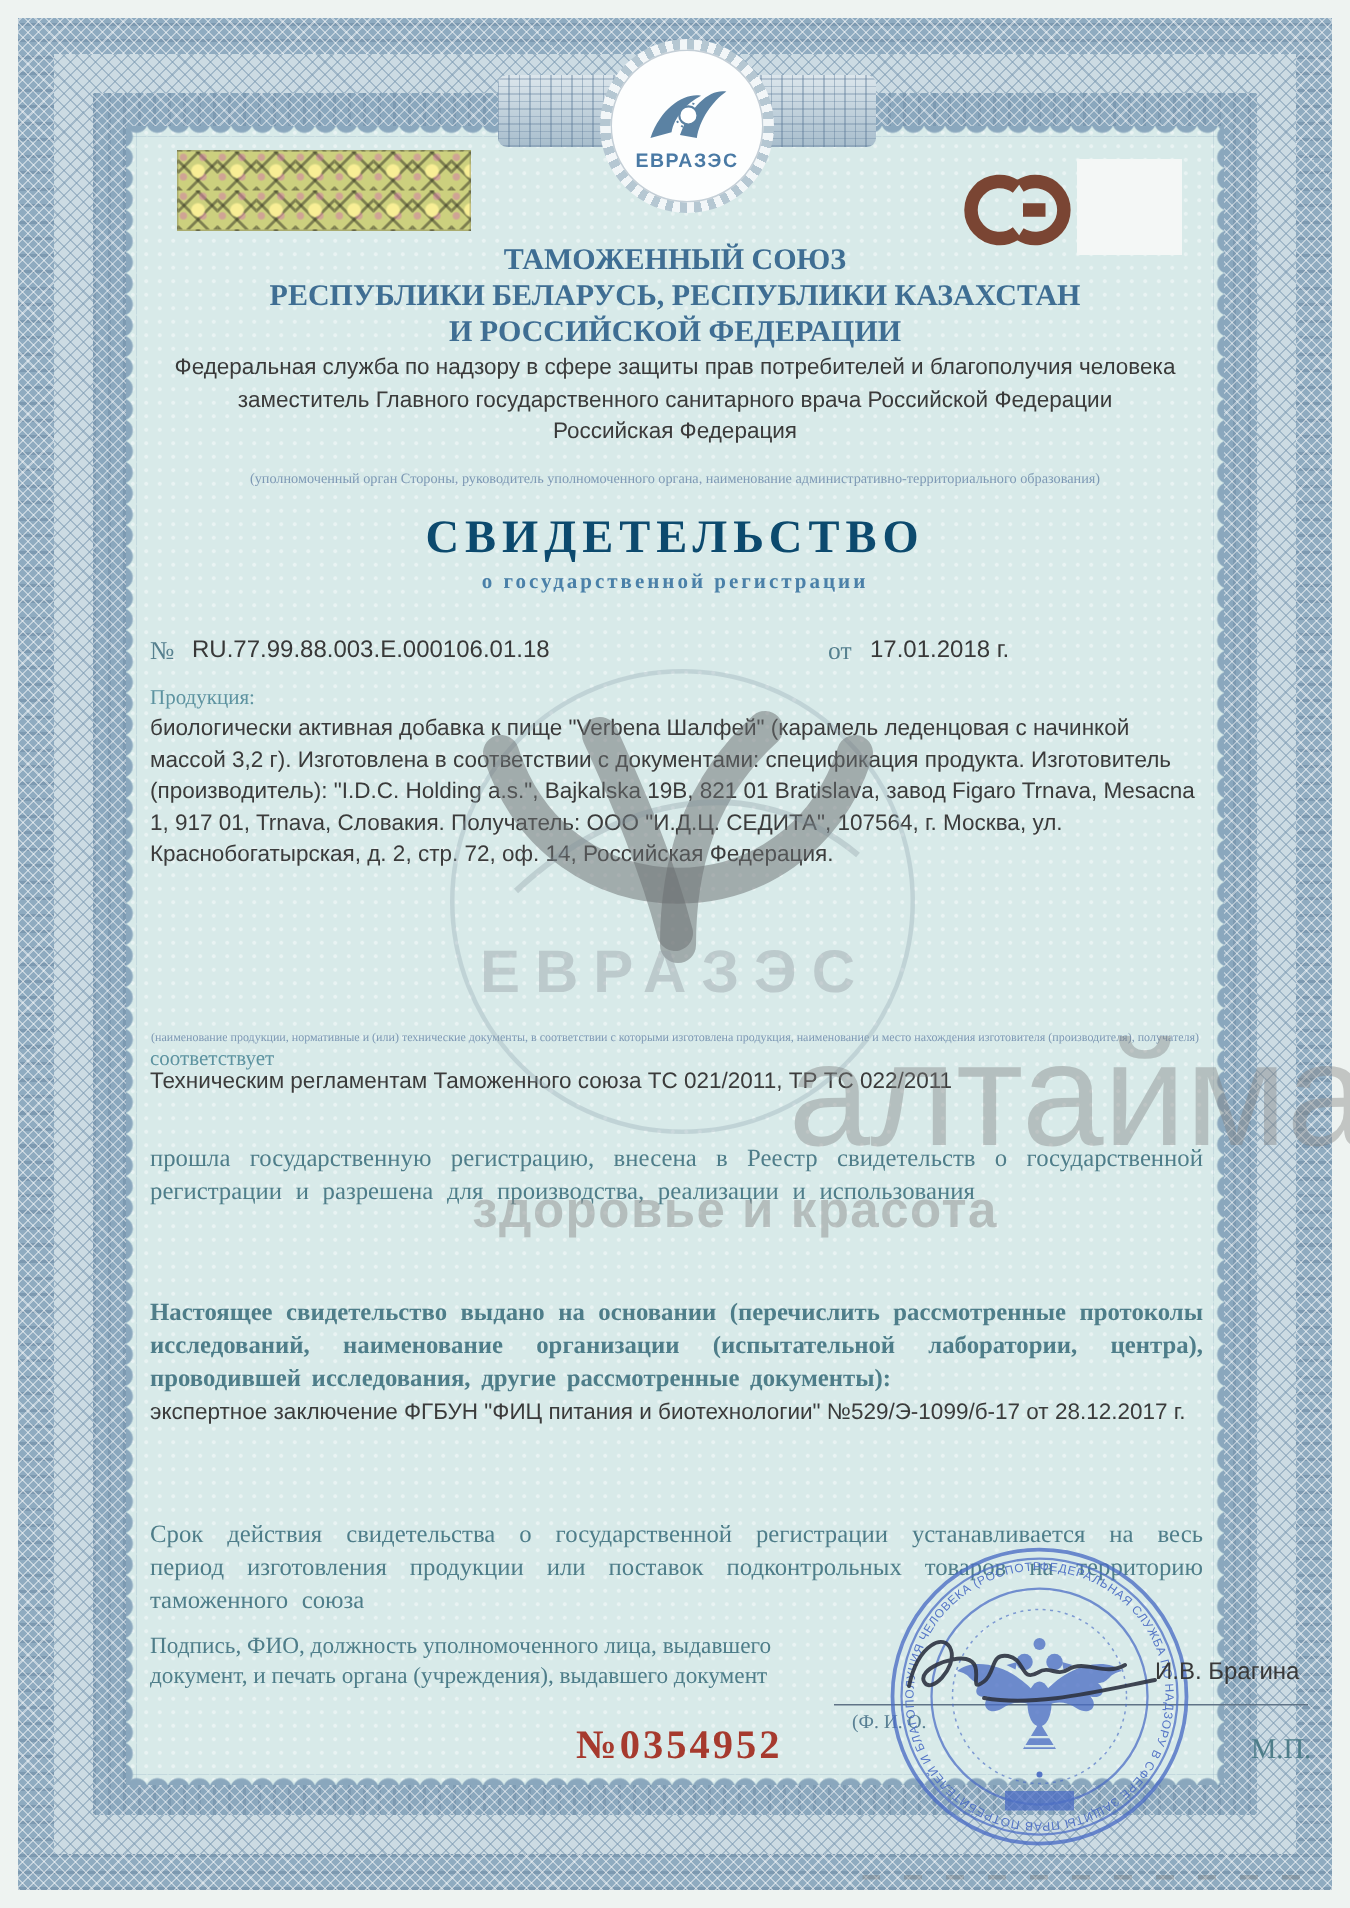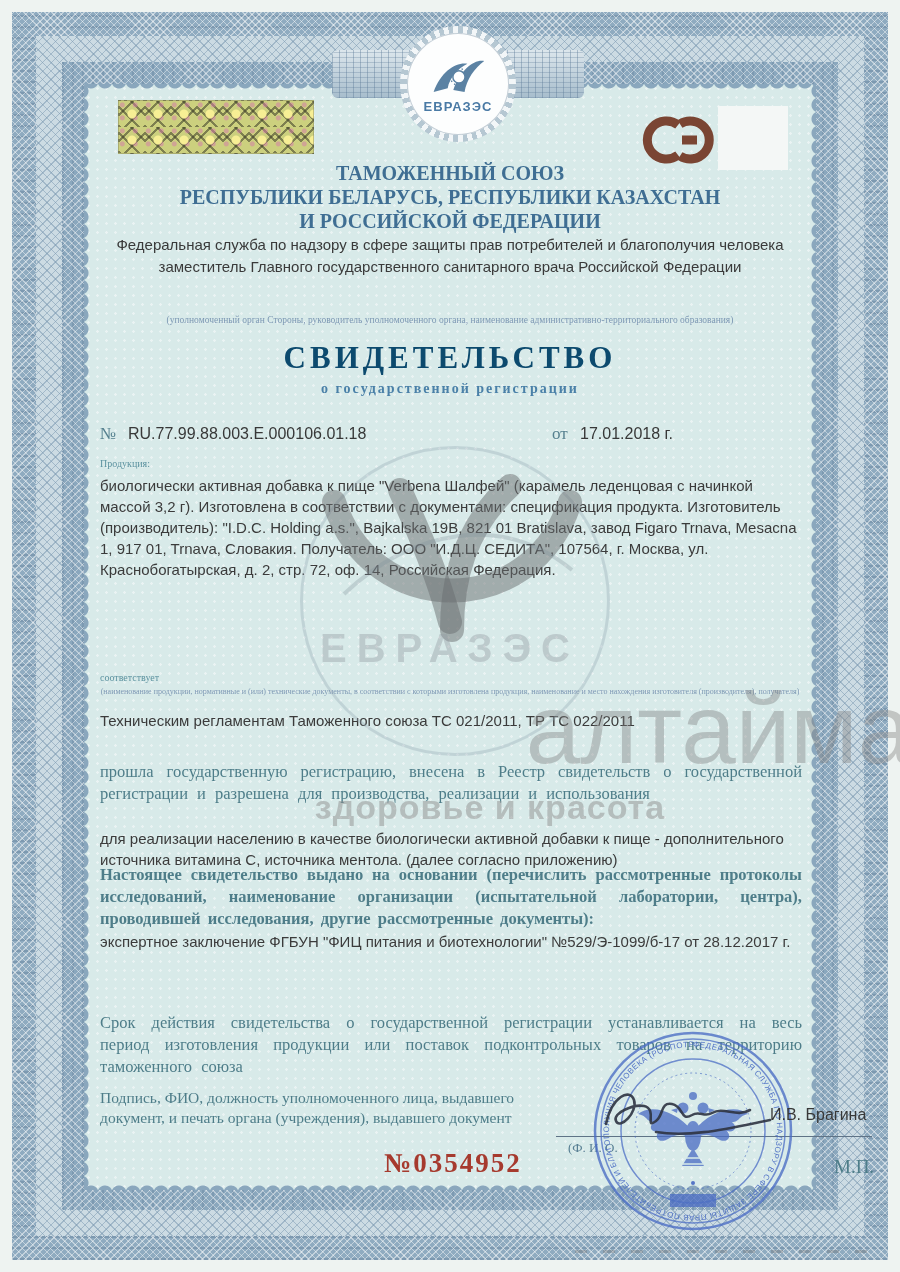--- a/index.html
+++ b/index.html
@@ -83,27 +83,27 @@
   .tinynote { font-size:9.5px; color:#7d98b4; z-index:2; }
   .title-main { top:340px; font-size:31px; font-weight:bold; letter-spacing:4px; color:#0c4a6e; z-index:2; }
   .title-sub { top:381px; font-size:14px; font-weight:bold; letter-spacing:2px; color:#4a80a8; z-index:2; }
   .reg-row { top:424px; left:100px; width:702px; height:22px; font-size:17px; z-index:2; }
   .reg-row .lbl { color:#56808f; }
   .reg-row .val { font-family:"Liberation Sans",sans-serif; font-size:16px; color:#383838; }
   .reg-num-lbl { position:absolute; left:0; top:0; }
   .reg-num { position:absolute; left:28px; top:1px; }
   .reg-date-lbl { position:absolute; left:452px; top:0; }
   .reg-date { position:absolute; left:480px; top:1px; }
-  .teal-label { font-size:10px; color:#5d93a0; z-index:2; }
+  .teal-label { font-size:14px; color:#5d93a0; z-index:2; }
   .body-sans { font-family:"Liberation Sans",sans-serif; font-size:15px; line-height:21px; color:#3b3b3b; z-index:2; }
   .teal-par { font-size:16.5px; line-height:22px; color:#4e7d89; text-align:justify; text-align-last:left; word-spacing:5px; z-index:2; }
   .product-label { top:458px; left:100px; }
   .product-text { top:475px; left:100px; width:702px; }
   .note2 { top:687px; left:92px; width:716px; font-size:8px; text-align:center; white-space:nowrap; }
-  .compliance-label { top:672px; left:100px; }
+  .compliance-label { top:699px; left:100px; }
   .compliance-text { top:710px; left:100px; width:702px; }
   .reg-par { top:761px; left:100px; width:702px; }
   .purpose-text { top:828px; left:100px; width:702px; }
   .basis-label { top:864px; left:100px; width:702px; word-spacing:3px;font-weight:bold; }
   .basis-text { top:931px; left:100px; width:702px; }
   .validity-par { top:1012px; left:100px; width:702px; }
   .sig-label { top:1088px; left:100px; width:446px; font-size:15.5px; line-height:20px; color:#4e7d89; z-index:2; }
   .sig-line { top:1136px; left:556px; width:316px; border-top:1.5px solid #5f7386; z-index:2; }
   .fio-note { top:1140px; left:568px; font-size:13px; color:#587f93; z-index:2; }
   .doc-number { top:1148px; left:384px; font-size:27px; font-weight:bold; letter-spacing:2px; color:#a63a2e; z-index:2; }
@@ -161,20 +161,21 @@
       <path d="M46,28 h15" stroke="#7a4533" stroke-width="9"></path>
     </svg>
   </div>
   <div class="white-chip"></div>
 
   <div class="abs ctr hline" style="top:162px">ТАМОЖЕННЫЙ СОЮЗ</div>
   <div class="abs ctr hline" style="top:186px">РЕСПУБЛИКИ БЕЛАРУСЬ, РЕСПУБЛИКИ КАЗАХСТАН</div>
   <div class="abs ctr hline" style="top:210px">И РОССИЙСКОЙ ФЕДЕРАЦИИ</div>
   <div class="abs ctr sansline" style="top:236px">Федеральная служба по надзору в сфере защиты прав потребителей и благополучия человека</div>
   <div class="abs ctr sansline" style="top:258px">заместитель Главного государственного санитарного врача Российской Федерации</div>
+  <div class="abs ctr sansline" style="top:279px">Российская Федерация</div>
   <div class="abs ctr tinynote" style="top:315px">(уполномоченный орган Стороны, руководитель уполномоченного органа, наименование административно-территориального образования)</div>
 
   <div class="abs ctr title-main">СВИДЕТЕЛЬСТВО</div>
   <div class="abs ctr title-sub">о государственной регистрации</div>
 
   <div class="abs reg-row">
     <span class="lbl reg-num-lbl">№</span>
     <span class="val reg-num">RU.77.99.88.003.E.000106.01.18</span>
     <span class="lbl reg-date-lbl">от</span>
     <span class="val reg-date">17.01.2018 г.</span>
@@ -194,21 +195,20 @@
   </svg>
   <div class="abs ctr wm-evrazes">ЕВРАЗЭС</div>
   <div class="abs wm-brand">алтаймаг</div>
   <div class="abs wm-tagline">здоровье и красота</div>
 
   <div class="abs tinynote note2">(наименование продукции, нормативные и (или) технические документы, в соответствии с которыми изготовлена продукция, наименование и место нахождения изготовителя (производителя), получателя)</div>
   <div class="abs teal-label compliance-label">соответствует</div>
   <div class="abs body-sans compliance-text">Техническим регламентам Таможенного союза ТС 021/2011, ТР ТС 022/2011</div>
 
   <div class="abs teal-par reg-par">прошла государственную регистрацию, внесена в Реестр свидетельств о государственной регистрации и разрешена для производства, реализации и использования</div>
-  <div class="abs body-sans purpose-text">для реализации населению в качестве биологически активной добавки к пище - дополнительного источника витамина С, источника ментола. (далее согласно приложению)</div>
 
   <div class="abs teal-par basis-label">Настоящее свидетельство выдано на основании (перечислить рассмотренные протоколы исследований, наименование организации (испытательной лаборатории, центра), проводившей исследования, другие рассмотренные документы):</div>
   <div class="abs body-sans basis-text">экспертное заключение ФГБУН "ФИЦ питания и биотехнологии" №529/Э-1099/б-17 от 28.12.2017 г.</div>
 
   <div class="abs teal-par validity-par">Срок действия свидетельства о государственной регистрации устанавливается на весь период изготовления продукции или поставок подконтрольных товаров на территорию таможенного союза</div>
 
   <div class="abs sig-label">Подпись, ФИО, должность уполномоченного лица, выдавшего документ, и печать органа (учреждения), выдавшего документ</div>
   <div class="abs sig-line"></div>
   <div class="abs fio-note">(Ф. И. О.</div>
   <div class="abs signer-name">И.В. Брагина</div>

